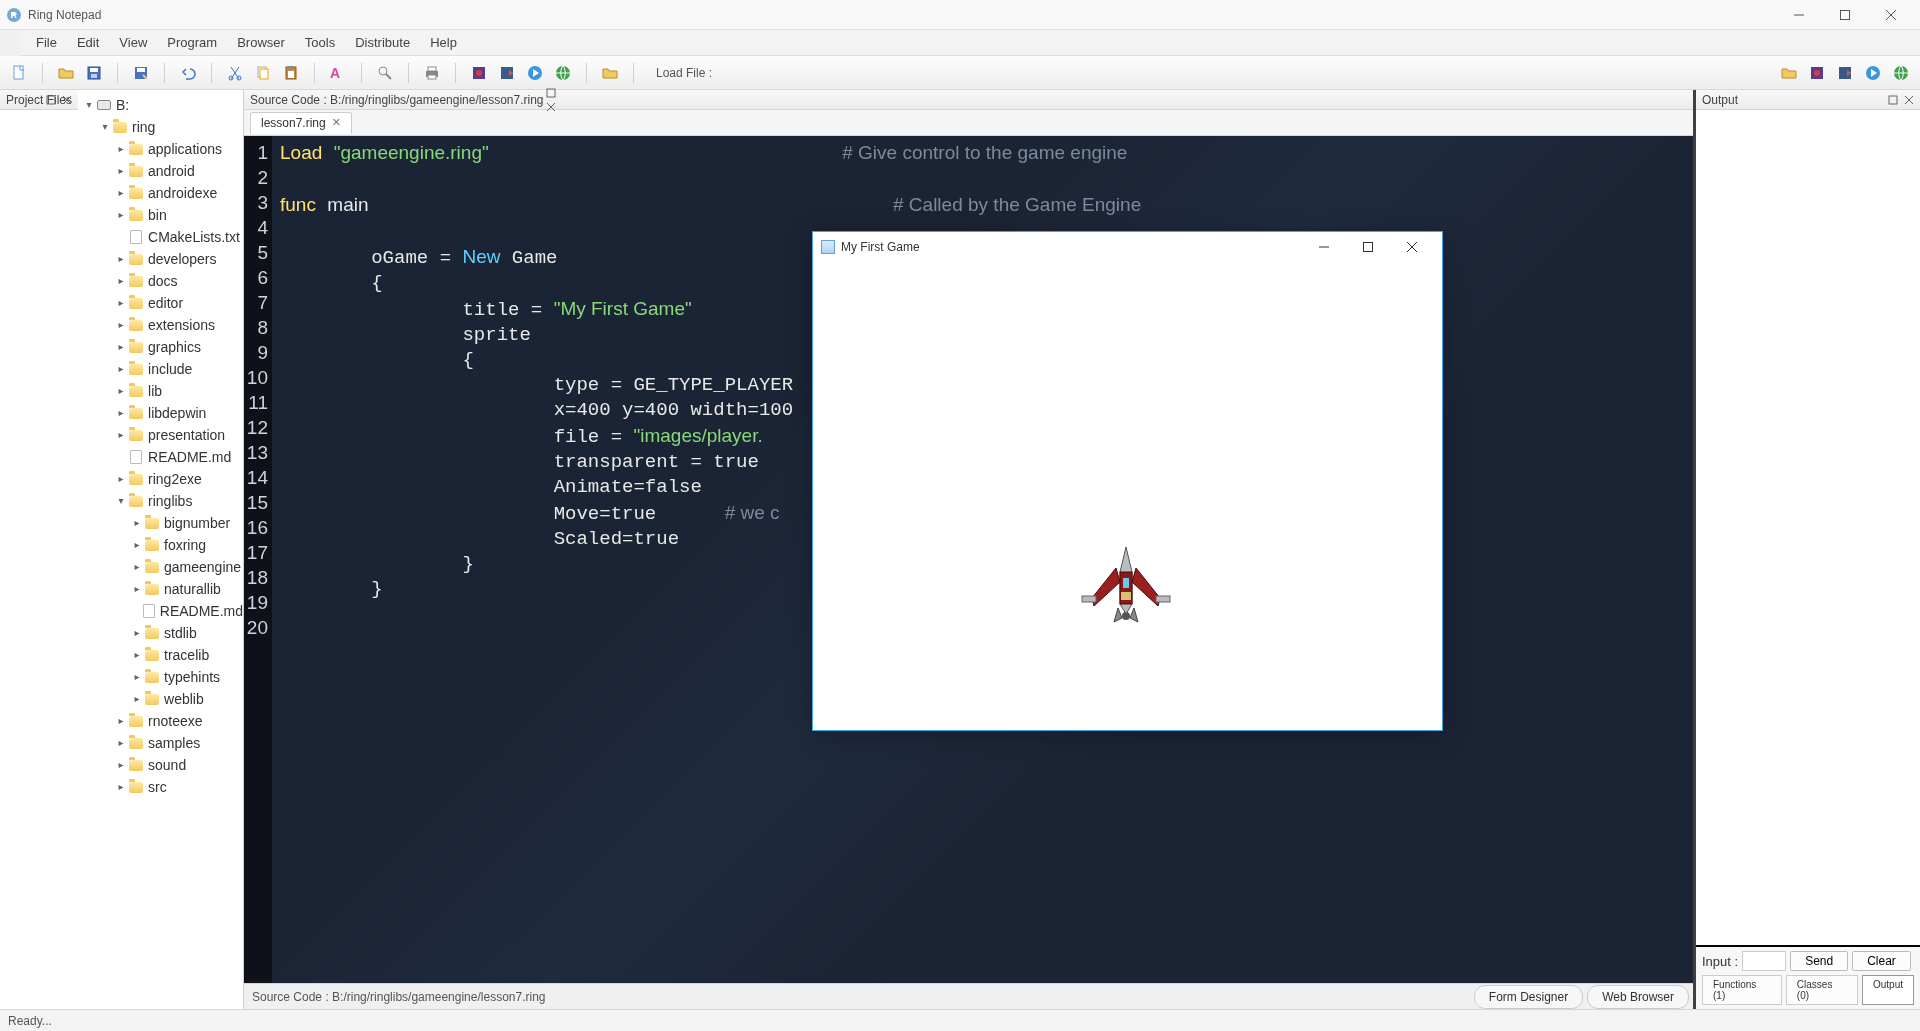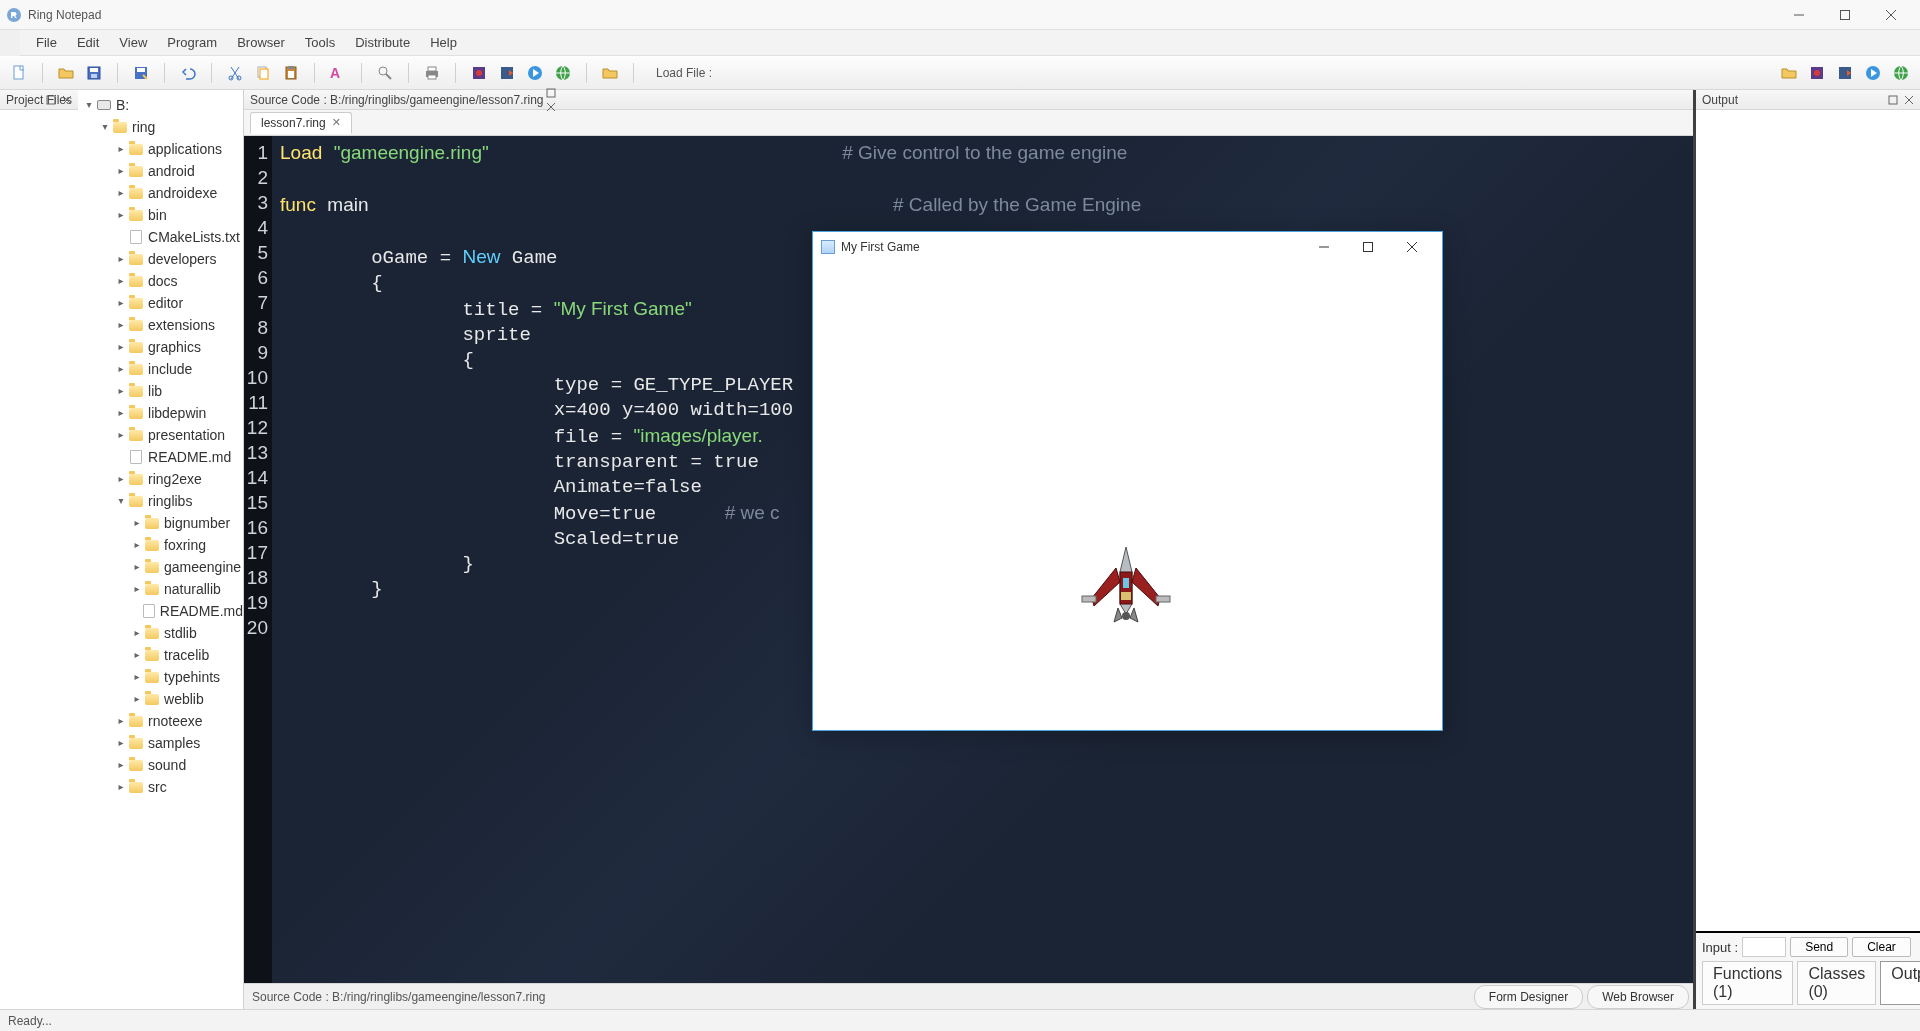--- a/index.html
+++ b/index.html
@@ -64,21 +64,21 @@
 .bottom-tab { padding:4px 14px; border:1px solid #ccc; background:#f7f7f7; font-size:12px; margin-right:4px; border-radius:11px;}
 
 
 .panel-right { width: 224px; display:flex; flex-direction:column; background:#fff;}
 .output-body { flex:1; background:#fff; }
 .output-bottom { border-top:2px solid #000000; padding:4px 6px; display:flex; flex-direction:column; gap:4px; background:#f7f7f7;}
 .input-row { display:flex; align-items:center; gap:4px;}
 .input-row input { width: 44px; height:20px; border:1px solid #ccc; font-size:12px; }
 .small-btn { padding:2px 14px; border:1px solid #bbb; background:#fcfcfc; font-size:12px; border-radius:2px;}
 .tabs-row { display:flex; gap:4px; }
-.out-tab { padding:3px 10px; border:1px solid #ccc; background:#fcfcfc; font-size:16px;}
+.out-tab { padding:3px 10px; border:1px solid #ccc; background:#fcfcfc; font-size:10px;}
 .out-tab.active { background:#ffffff; border-color:#999;}
 
 
 .statusbar { height:22px; background:#f3f3f3; border-top:1px solid #d6d6d6; display:flex; align-items:center; padding:0 8px; font-size:12px; color:#555;}
 
 
 .game-window { position: fixed; left: 812px; top: 231px; width: 631px; height: 500px; background:#fff; border:1px solid #4aa3e0; box-shadow: 0 4px 24px rgba(0,0,0,0.25); display:flex; flex-direction:column; }
 .game-title { height: 30px; display:flex; align-items:center; padding:0 8px; font-size:12px; color:#333; }
 .game-title .gicon { width:14px; height:14px; border:1px solid #6a9ed4; background:linear-gradient(#d8ecff,#b0d4f7); margin-right:6px;}
 .game-title .gflex { flex:1;}

